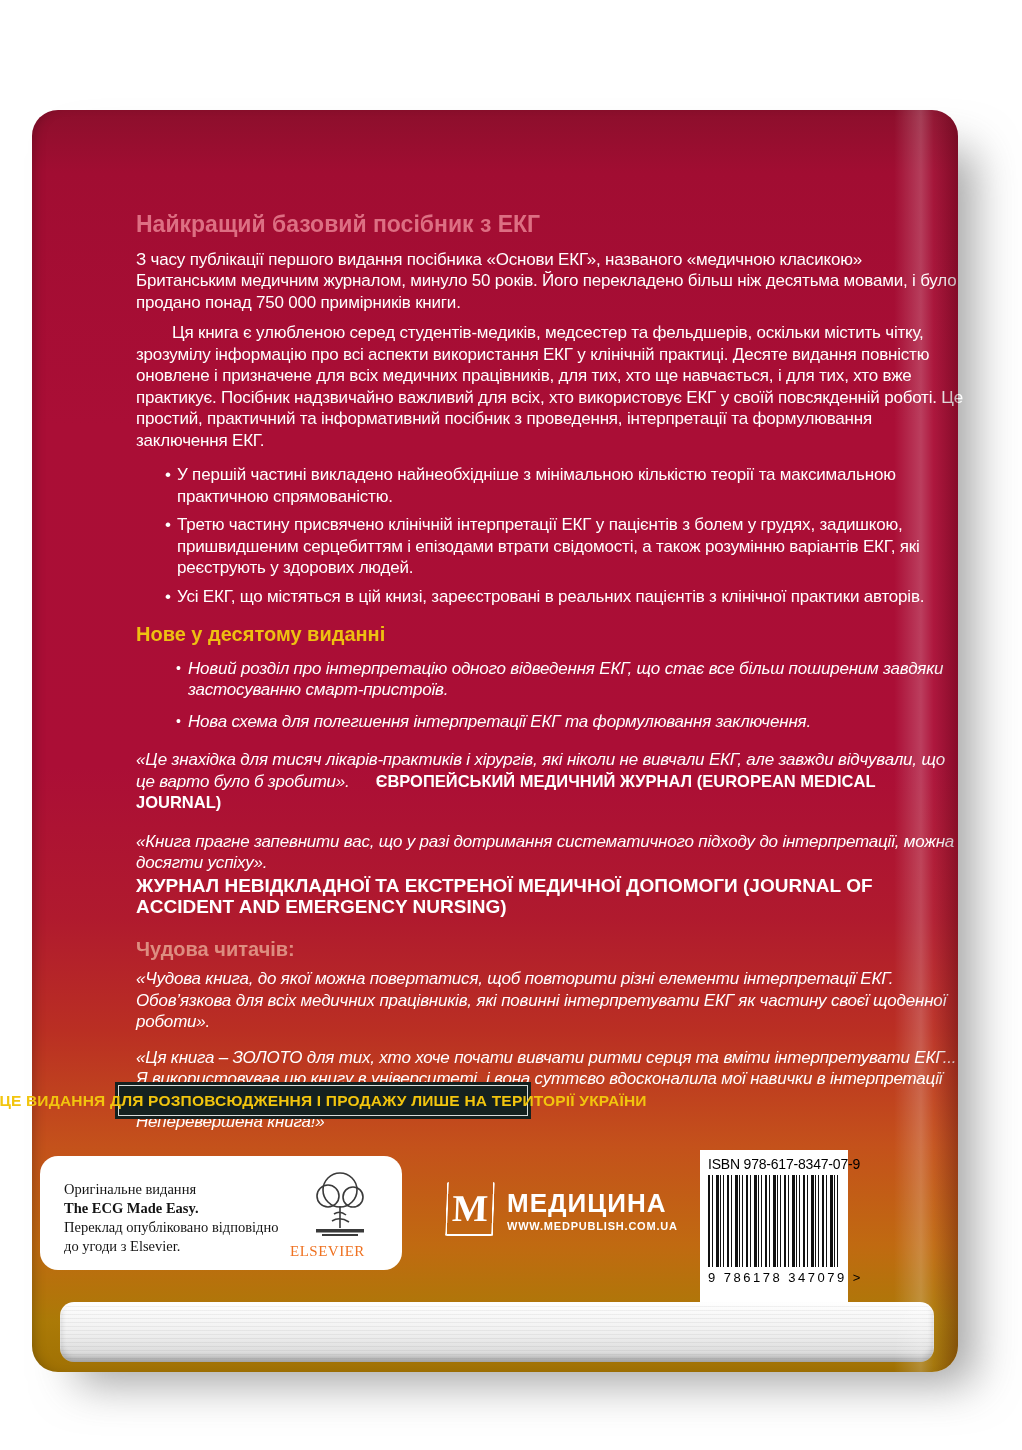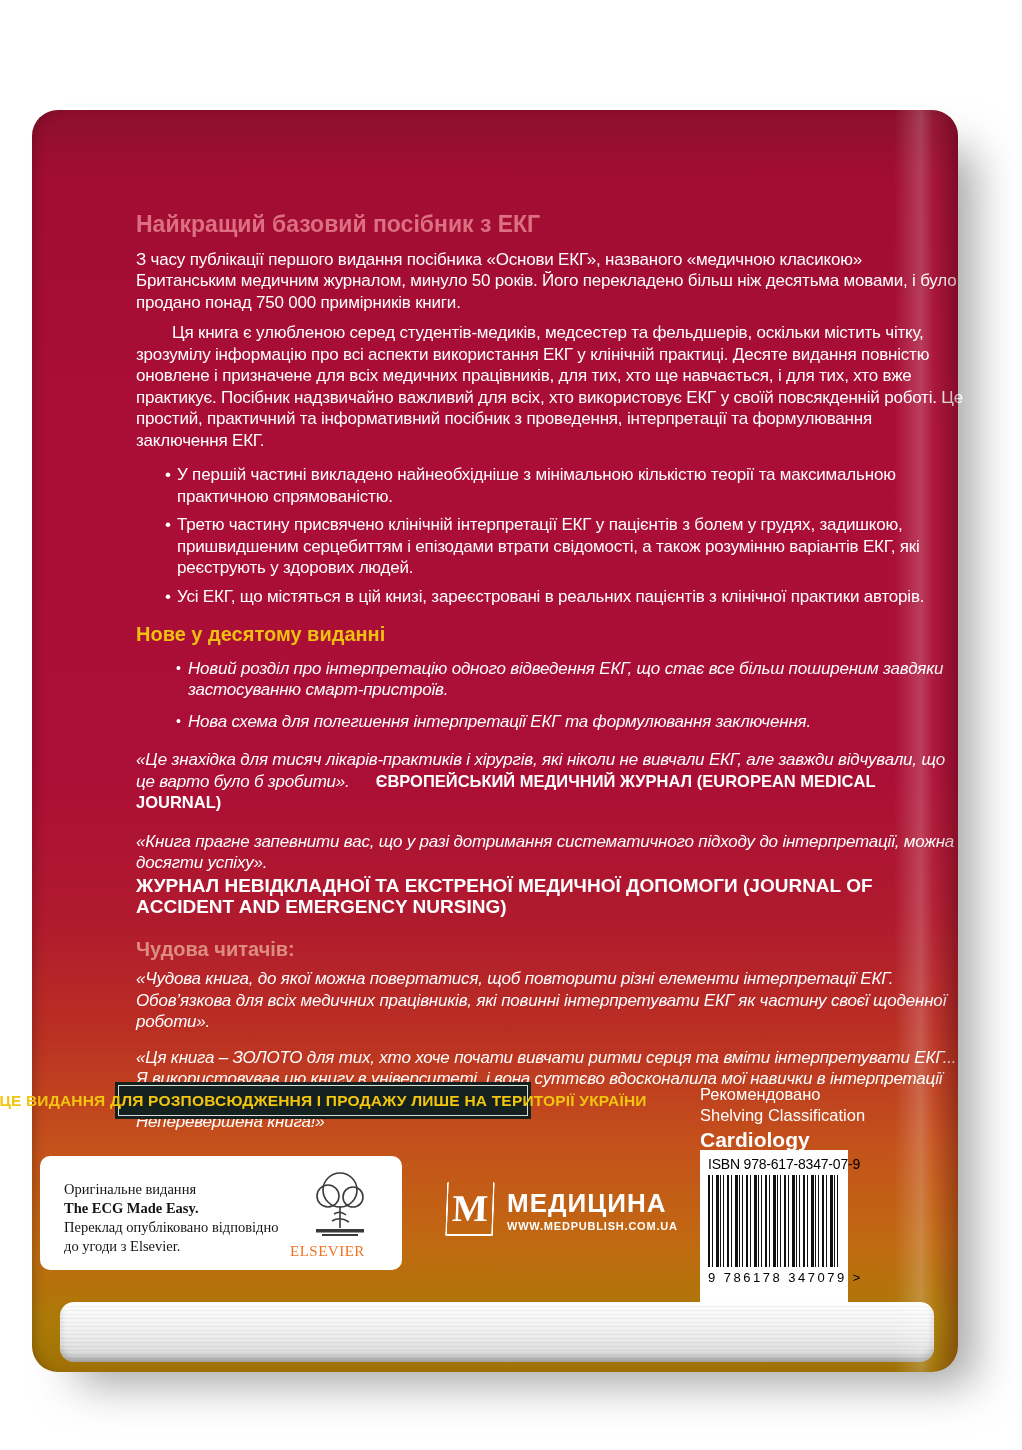--- a/index.html
+++ b/index.html
@@ -75,21 +75,21 @@
     display:flex; align-items:center; justify-content:center;
     color:#f2c50e; font-weight:bold; font-size:15.5px;
     letter-spacing:0.2px; white-space:nowrap;
   }
   
   .shelving { position:absolute; left:668px; top:974px; color:#fff; font-size:16.5px; line-height:21px; }
   .shelving .category { font-weight:bold; font-size:21px; margin-top:3px; }
   
   .edition-box {
     position:absolute; left:8px; top:1046px; width:362px; height:114px;
-    background:#ffffff; border-radius:10px;
+    background:#ffffff; border-radius:18px;
     display:flex; padding:8px 12px 6px 24px;
   }
   .edition-text {
     flex:1; font-family:"Liberation Serif", serif;
     color:#141414; font-size:14.5px; line-height:19px; padding-top:16px;
     letter-spacing:0;
   }
   .edition-title { font-weight:bold; }
   .elsevier { width:100px; text-align:left; padding-top:2px; }
   .elsevier svg { display:block; margin:0 auto; }
@@ -170,25 +170,20 @@
       <div>«Ця книга – ЗОЛОТО для тих, хто хоче почати вивчати ритми серця та вміти інтерпретувати ЕКГ...</div>
       <div>Я використовував цю книгу в університеті, і вона суттєво вдосконалила мої навички в інтерпретації ЕКГ.</div>
       <div>Неперевершена книга!»</div>
     </div>
   </div>
 
   <div class="notice">
     <div class="notice-inner">ЦЕ ВИДАННЯ ДЛЯ РОЗПОВСЮДЖЕННЯ І ПРОДАЖУ ЛИШЕ НА ТЕРИТОРІЇ УКРАЇНИ</div>
   </div>
 
-  <div class="shelving">
-    <div>Рекомендовано</div>
-    <div>Shelving Classification</div>
-    <div class="category">Cardiology</div>
-  </div>
 
   <div class="edition-box">
     <div class="edition-text">
       <div>Оригінальне видання</div>
       <div class="edition-title">The ECG Made Easy.</div>
       <div>Переклад опубліковано відповідно</div>
       <div>до угоди з Elsevier.</div>
     </div>
     <div class="elsevier">
       <svg width="72" height="76" viewBox="0 0 72 76">

